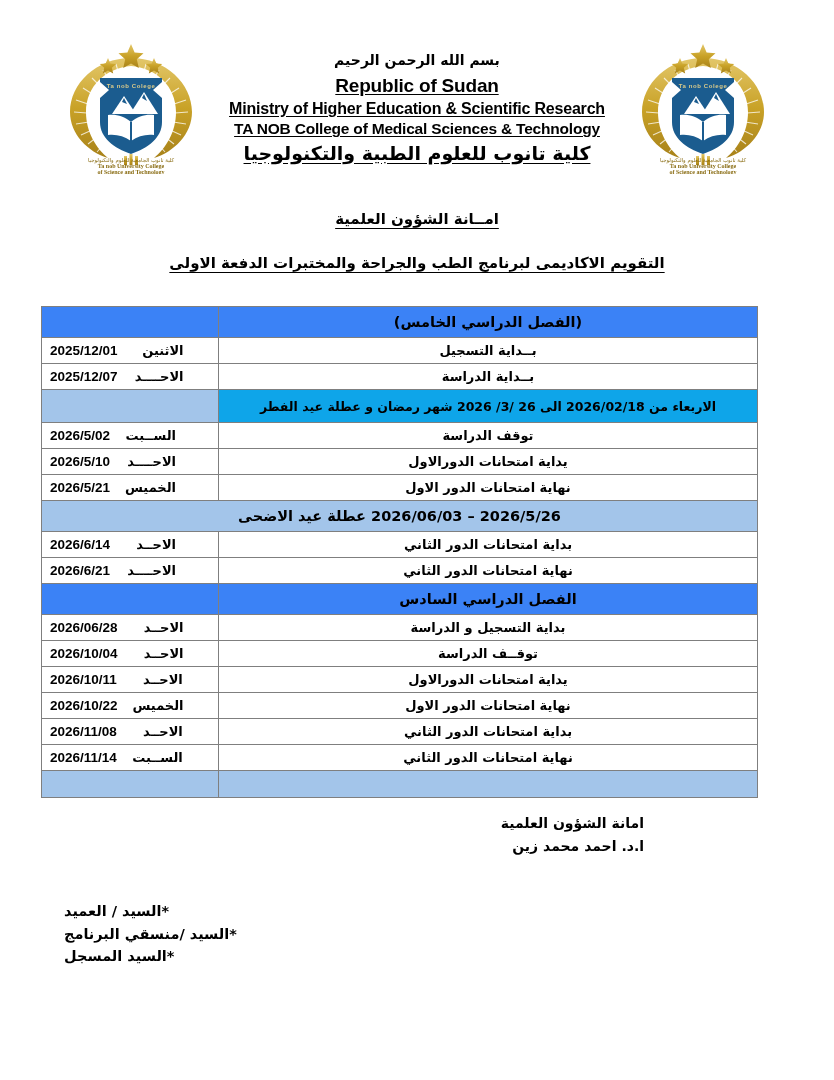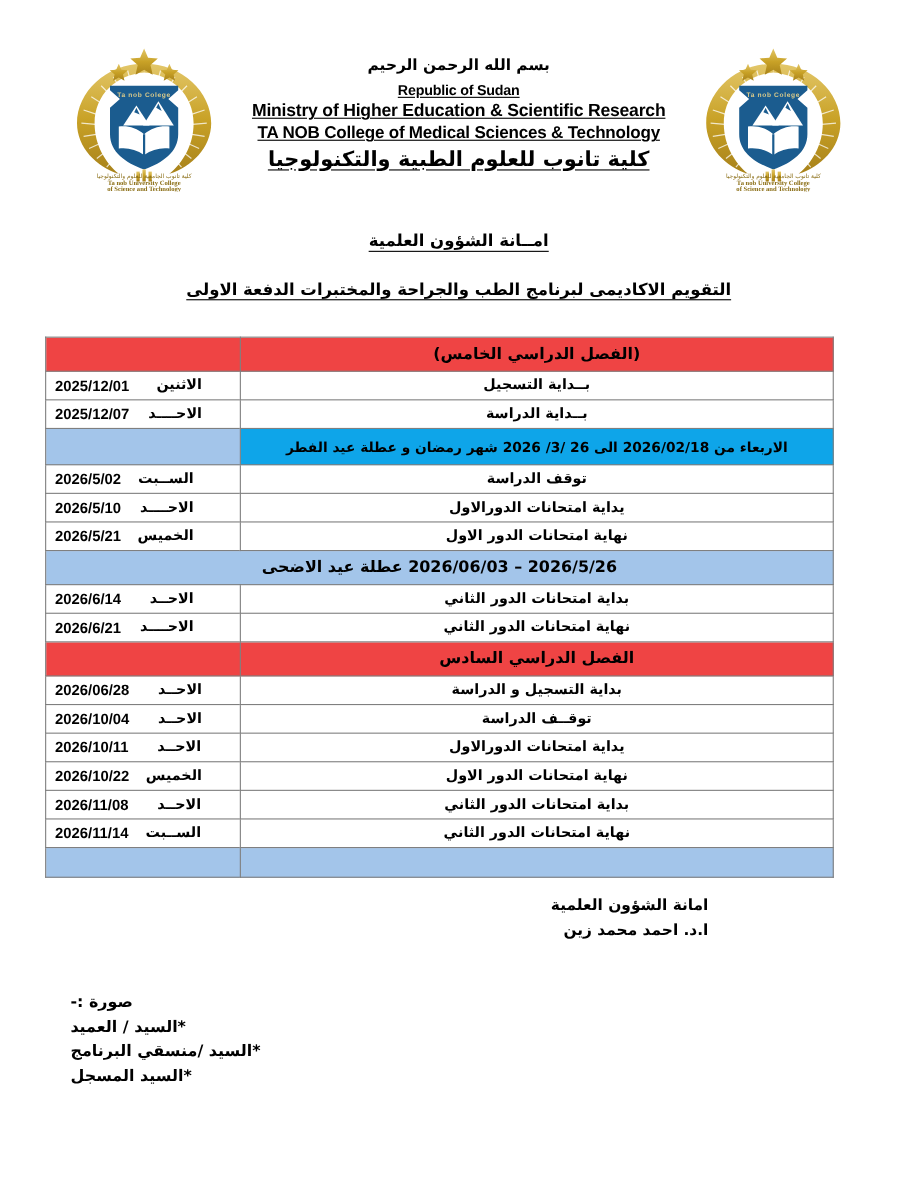--- a/index.html
+++ b/index.html
@@ -59,21 +59,21 @@
     font-family: "Liberation Sans", sans-serif;
     font-weight: bold;
     letter-spacing: -0.2px;
     line-height: 1.32;
     white-space: nowrap;
   }
   .en-line span.u {
     text-decoration: underline;
     text-underline-offset: 2px;
   }
-  .en1 { font-size: 13px; }
+  .en1 { font-size: 19px; }
   .en2 { font-size: 16px; }
   .en3 { font-size: 15.5px; }
   .ar-college {
     font-family: "DejaVu Sans", sans-serif;
     font-size: 19px;
     font-weight: bold;
     line-height: 1.35;
     margin-top: 1px;
   }
   .ar-college span.u { text-decoration: underline; text-underline-offset: 3px; }
@@ -134,21 +134,21 @@
   td.col-desc {
     width: 522px;
     text-align: center;
     padding-left: 26px;
   }
   .dayrow { display: flex; justify-content: flex-end; align-items: center; gap: 10px; }
   .dayname { min-width: 56px; text-align: right; }
   .daydate { direction: ltr; font-family: "Liberation Sans", sans-serif; font-size: 13.5px; }
 
   tr.section td {
-    background: #ef4444;
+    background: #3b82f6;
     text-align: center;
     height: 30px;
     font-size: 14.5px;
   }
   tr.section td.col-desc { padding-left: 8px; }
   tr.wide td {
     background: #a3c5ea;
     text-align: center;
     height: 30px;
     font-size: 14.5px;
@@ -467,21 +467,20 @@
         </tbody>
     </table>
   </div>
 
   <div class="sig">
     <div>امانة الشؤون العلمية</div>
     <div>ا.د. احمد محمد زين</div>
   </div>
 
   <div class="cc">
-    <div>صورة :-</div>
     <div id="cc-list">
         <div>*السيد / العميد</div>
         <div>*السيد /منسقي البرنامج</div>
         <div>*السيد المسجل</div>
       </div>
   </div>
 
 </div>
 
 </body></html>

